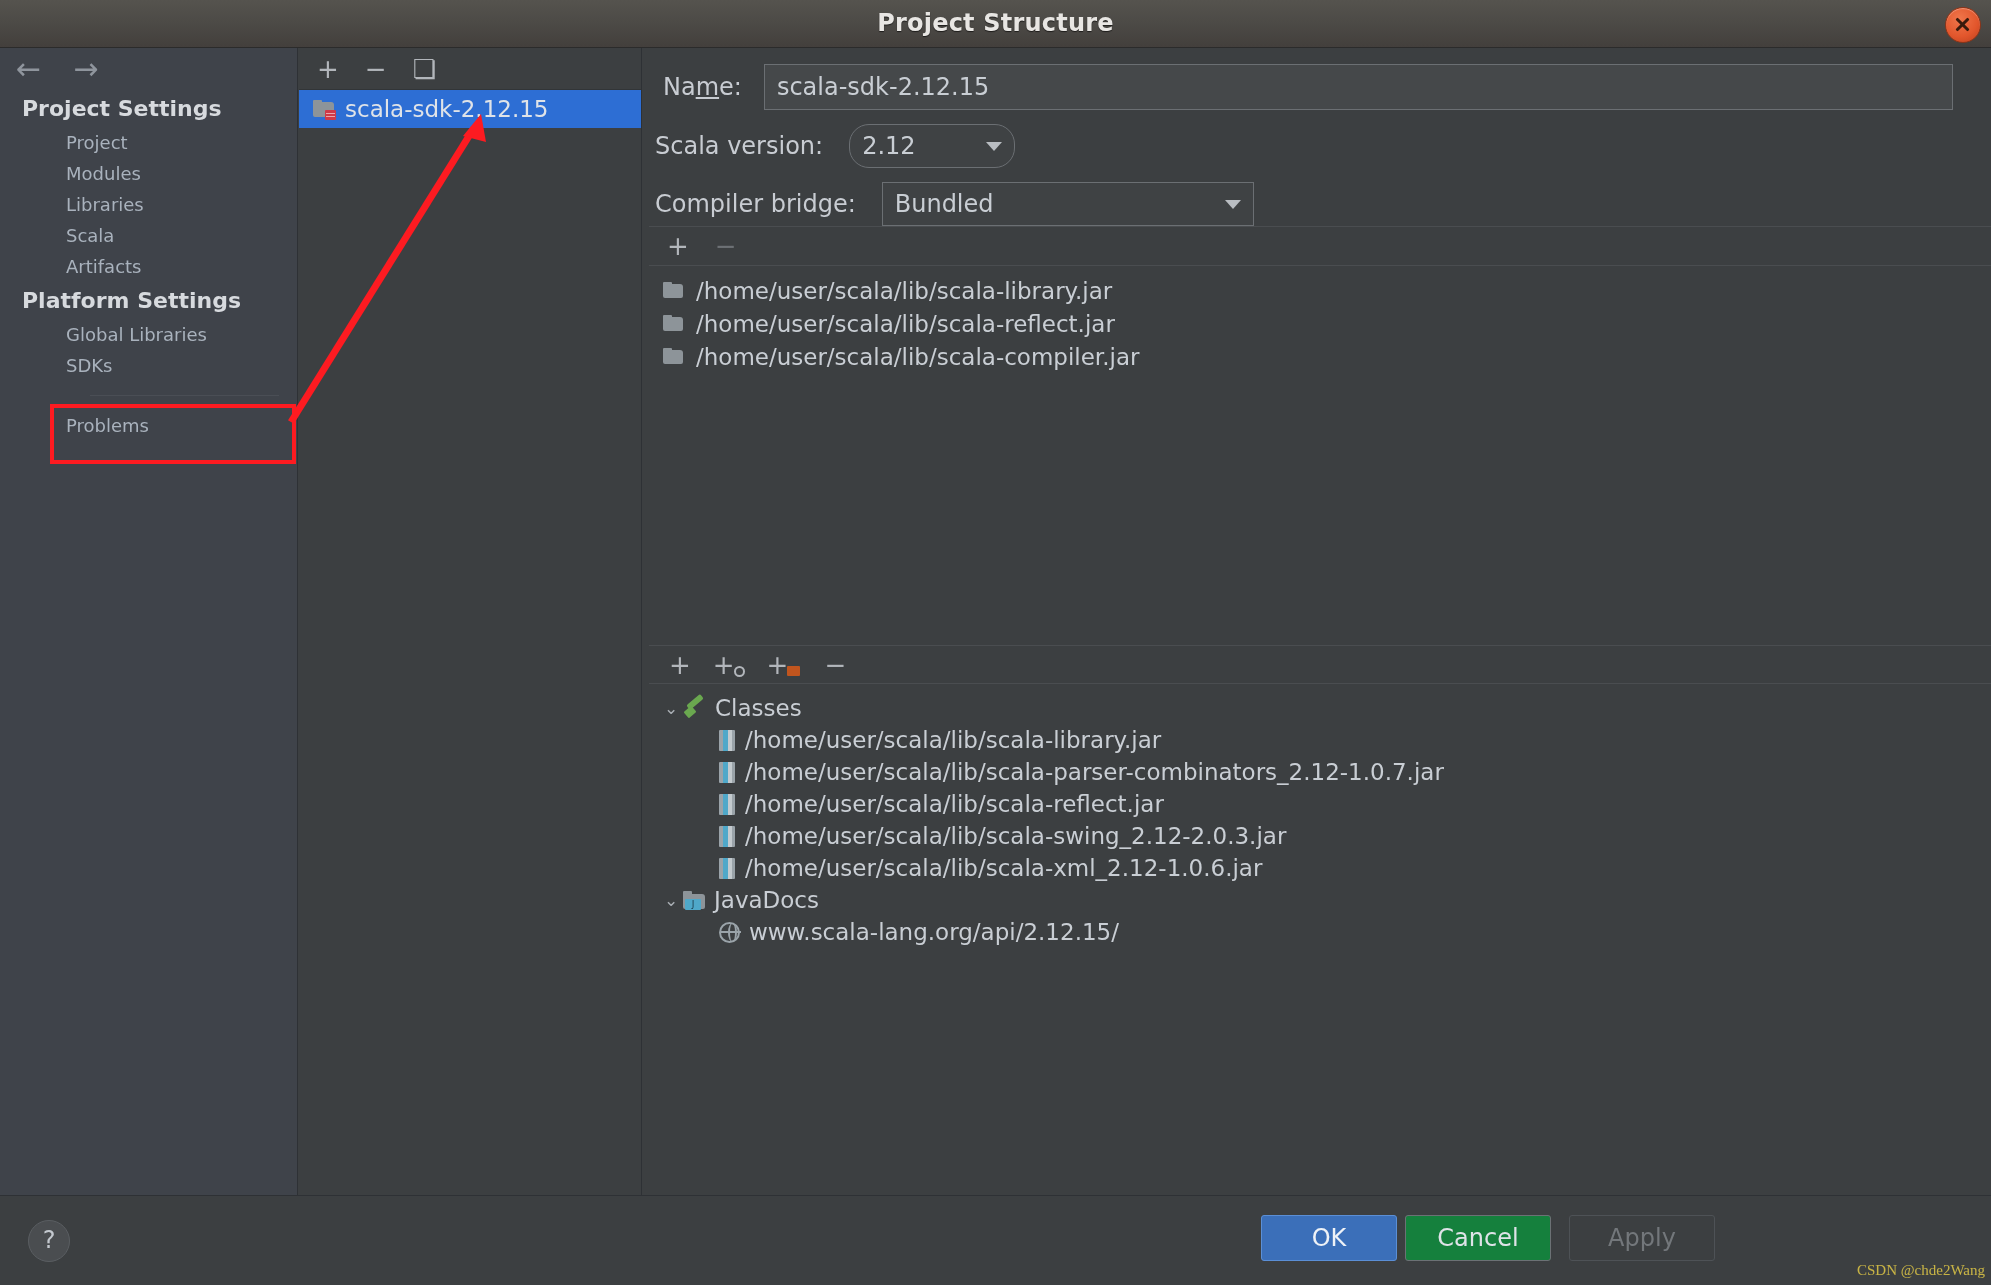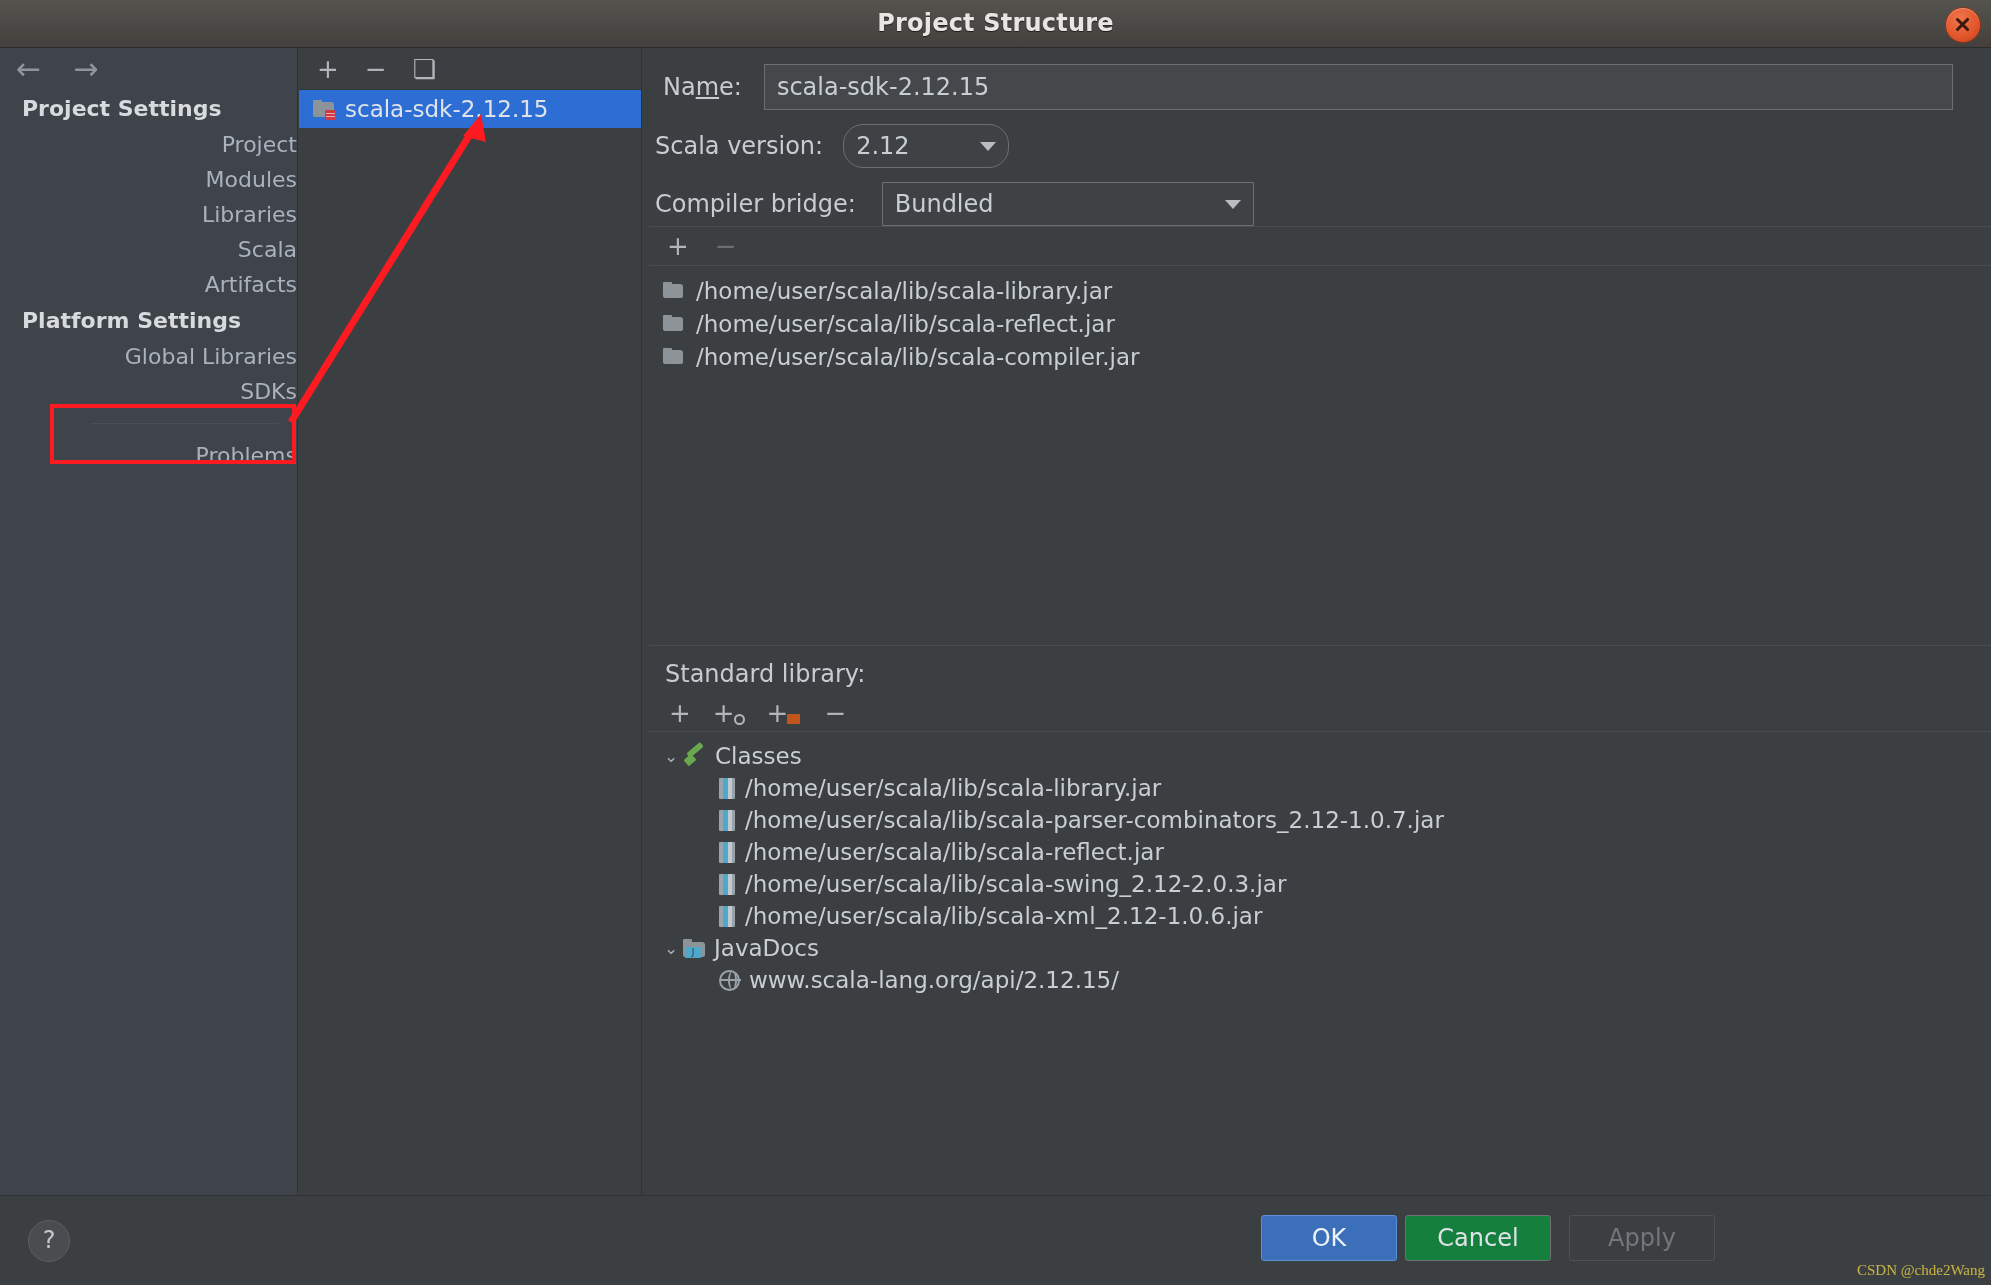--- a/index.html
+++ b/index.html
@@ -60,24 +60,23 @@
     height: 42px; padding-left: 16px; display: flex; align-items: center; gap: 32px;
   }
   .nav-arrow { color: #8f959d; font-size: 30px; line-height: 1; user-select: none; }
   .nav-arrow.fwd { color: #8f959d; }
 
   .group-title {
     color: #d7dade; font-size: 22px; font-weight: bold;
     padding: 6px 0 6px 22px;
   }
   .nav-item {
-    color: #a9b2bd; font-size: 22px;
-    padding: 5px 0 5px 48px;
+    color: #a9b2bd; font-size: 18px;
+    padding: 5px 0 5px 66px;
     white-space: nowrap;
-    text-align: right;
   }
   .sidebar-divider {
     height: 1px; background: #4a4e55; margin: 14px 18px 14px 90px;
   }
 
   
   .listpanel {
     position: absolute; left: 299px; top: 0; width: 343px; height: 1148px;
     background: #3c3f41;
     border-right: 1px solid #2e3135;
@@ -145,21 +144,21 @@
     background: #3f4244; border: 1px solid #6b6f73;
     height: 44px; display: flex; align-items: center;
     color: #c9ced4; font-size: 24px; box-sizing: border-box;
     padding: 0 12px; position: relative;
   }
   .combo .caret {
     margin-left: auto; width: 0; height: 0;
     border-left: 8px solid transparent; border-right: 8px solid transparent;
     border-top: 9px solid #b9bdc2;
   }
-  .combo.scala  { width: 166px; margin-left: 20px; border-radius: 20px; }
+  .combo.scala  { width: 166px; margin-left: 26px; border-radius: 20px; }
   .combo.bridge { width: 372px; margin-left: 26px; }
 
   .section-label {
     color: #c8ccd2; font-size: 24px; padding: 18px 0 8px 20px;
   }
 
   .cp-toolbar {
     margin: 0 0 0 6px;
     height: 40px; display: flex; align-items: center; gap: 26px;
     padding-left: 18px;
@@ -401,21 +400,20 @@
         </div>
         <div class="cp-row">
           <span class="ico-folder">
               <span class="f2"></span>
               <span class="f1"></span>
             </span>
           <span>/home/user/scala/lib/scala-compiler.jar</span>
         </div>
       </div>
 
-      <div class="std-label">Standard library:</div>
 
       <div class="std-toolbar">
         <span class="tb-ico">+</span>
         <span class="tb-ico" style="position:relative">
           <span>+</span>
           <span style="position:absolute;right:-10px;bottom:1px;width:11px;height:11px;border:2px solid #b2b6bb;border-radius:50%;box-sizing:border-box"></span>
         </span>
         <span class="tb-ico" style="position:relative;margin-left:10px">
           <span>+</span>
           <span style="position:absolute;right:-12px;bottom:2px;width:13px;height:10px;background:#c1551e;border-radius:1px"></span>

